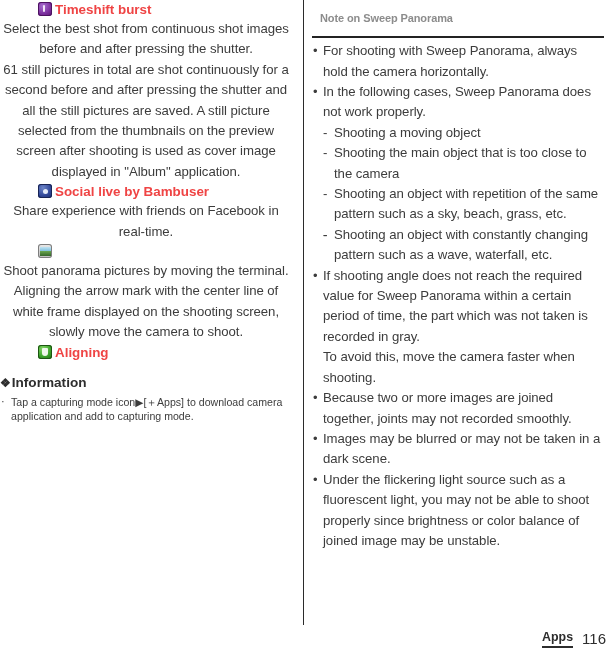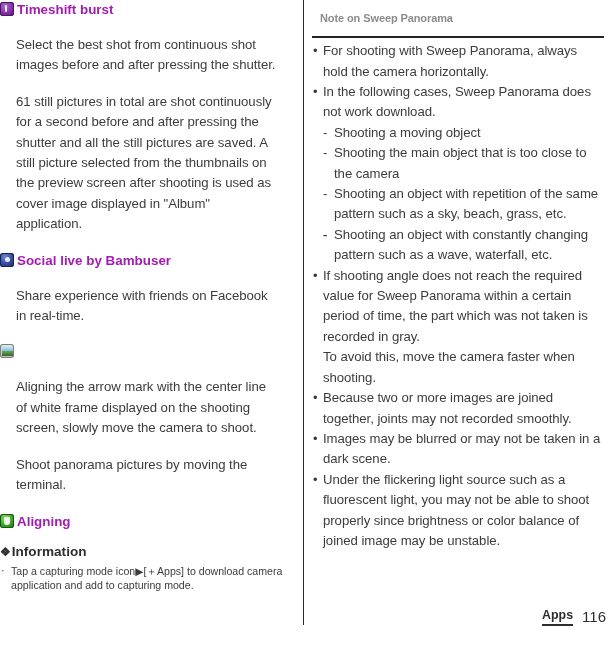--- a/index.html
+++ b/index.html
@@ -47,24 +47,25 @@
     top: 0px;
     width: 292px;
     height: 600px;
   }
 
   
   .feature-head {
     display: block;
     font-size: 13.4px;
     font-weight: bold;
-    color: #a21caf;
+    color: #ef4444;
     line-height: 19px;
     margin: 0;
     white-space: nowrap;
+    padding-left: 38px;
   }
   .feature-head .app-icon {
     display: inline-block;
     width: 14px;
     height: 14px;
     vertical-align: -2px;
     margin-right: 3px;
     border-radius: 3px;
     position: relative;
     overflow: hidden;
@@ -125,22 +126,23 @@
     left: 4px; top: 3px;
     width: 6px; height: 8px;
     background: #eef7ea;
     border-radius: 1px 1px 3px 3px;
   }
 
   .body-text {
     font-size: 13.2px;
     line-height: 20.4px;
     color: #3c3c3c;
-    margin: 16px;
+    margin: 0;
     letter-spacing: -0.05px;
+    text-align: center;
   }
 
   
   .info-head {
     font-size: 13.6px;
     font-weight: bold;
     color: #2d2d2d;
     line-height: 18px;
     margin: 0;
     display: flex;
@@ -228,36 +230,36 @@
     line-height: 20.4px;
   }
 
   
   .footer {
     position: absolute;
     right: 2px;
     bottom: 0px;
     height: 40px;
     display: flex;
-    align-items: flex-start;
+    align-items: flex-end;
     gap: 9px;
   }
   .footer-tab {
     font-size: 12.4px;
     font-weight: bold;
     color: #2d2d2d;
     border-bottom: 2px solid #2d2d2d;
     padding-bottom: 1px;
     line-height: 15px;
   }
   .footer-page {
     font-size: 15px;
     color: #2d2d2d;
     line-height: 17px;
-    padding-bottom: 7px;
+    padding-bottom: 1px;
   }
 </style>
 </head>
 <body>
 
 <div class="page">
 
   <div class="col-divider"></div>
 
   <div class="col-left">
@@ -274,22 +276,22 @@
       <div class="feature-head">
         <span class="app-icon icon-social"></span><span>Social live by Bambuser</span>
       </div>
       <p class="body-text">Share experience with friends on Facebook in real-time.</p>
     </div>
 
     <div>
       <div class="feature-head">
         <span class="app-icon icon-sweep"></span>
       </div>
+      <p class="body-text">Shoot panorama pictures by moving the terminal.</p>
       <p class="body-text">Aligning the arrow mark with the center line of white frame displayed on the shooting screen, slowly move the camera to shoot.</p>
-      <p class="body-text">Shoot panorama pictures by moving the terminal.</p>
     </div>
 
     <div>
       <div class="feature-head">
         <span class="app-icon icon-evernote"></span><span>Aligning</span>
       </div>
     </div>
 
     <div style="margin-top:12px;">
       <div class="info-head">
@@ -310,21 +312,21 @@
     <h2 class="note-title">Note on Sweep Panorama</h2>
     <div class="note-rule"></div>
 
     <ul class="note-list">
 
       <li>
         <span class="bul">•</span><span>For shooting with Sweep Panorama, always hold the camera horizontally.</span>
       </li>
 
       <li>
-        <span class="bul">•</span><span>In the following cases, Sweep Panorama does not work download.</span>
+        <span class="bul">•</span><span>In the following cases, Sweep Panorama does not work properly.</span>
         <ul class="sub-list">
           <li>
             <span class="dash">-</span><span>Shooting a moving object</span>
           </li>
           <li>
             <span class="dash">-</span><span>Shooting the main object that is too close to the camera</span>
           </li>
           <li>
             <span class="dash">-</span><span>Shooting an object with repetition of the same pattern such as a sky, beach, grass, etc.</span>
           </li>

